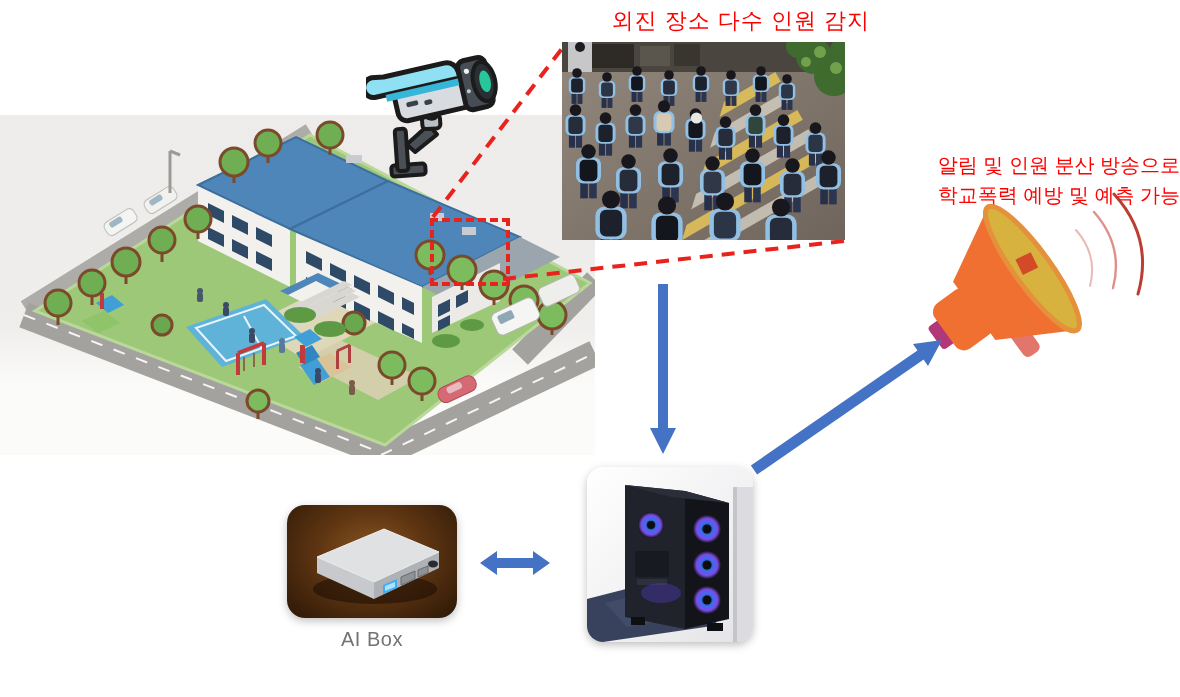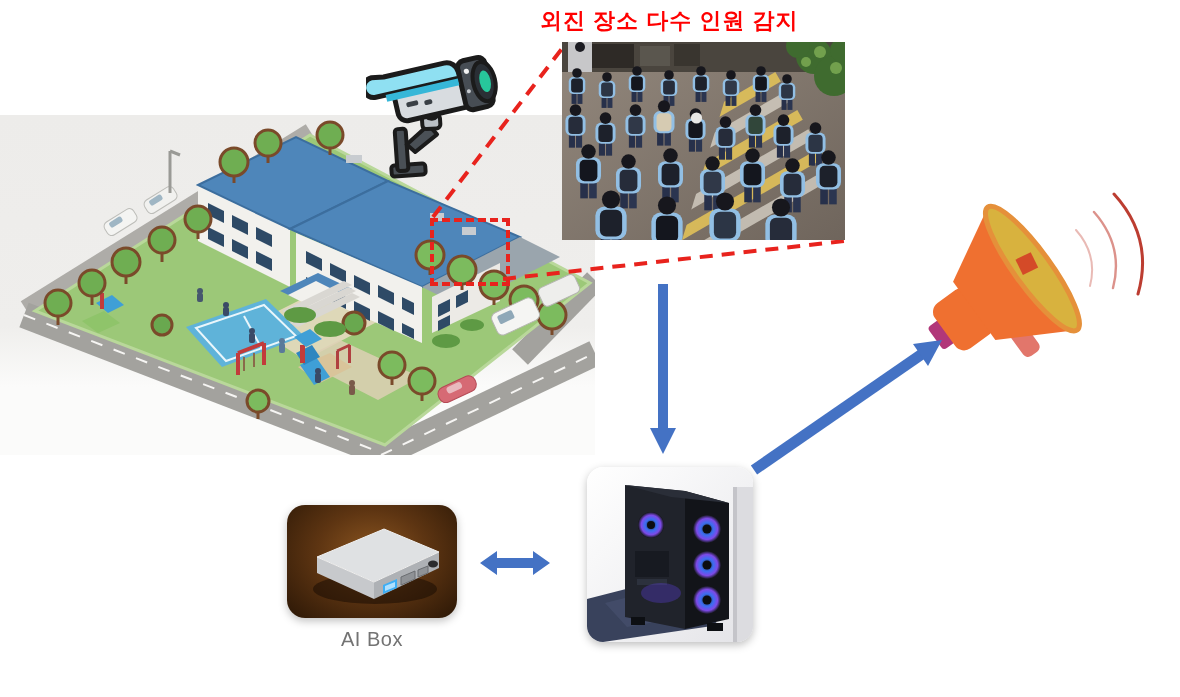--- a/index.html
+++ b/index.html
@@ -1,21 +1,21 @@
 <!DOCTYPE html>
 <html><head>
 <meta charset="utf-8">
 <style>
   html,body{margin:0;padding:0;background:#fff;}
   #canvas{
     position:relative;width:1180px;height:697px;background:#ffffff;overflow:hidden;
     font-family:"Liberation Sans",sans-serif;
   }
   .abs{position:absolute;}
-  .caption{color:#ff0000;font-weight:bold;text-align:left;}
+  .caption{color:#ff0000;font-weight:normal;text-align:right;}
   #caption-top{left:540px;top:6px;width:330px;font-size:22px;letter-spacing:1px;z-index:6;}
   #caption-right{left:858px;top:150px;width:322px;font-size:20px;line-height:1.5;z-index:2;}
   #school{left:0;top:115px;width:595px;height:340px;z-index:1;}
   #overlay{left:0;top:0;width:1180px;height:697px;z-index:3;pointer-events:none;}
   #crowd-photo{left:562px;top:42px;width:283px;height:198px;z-index:4;}
   #camera{left:366px;top:50px;width:152px;height:138px;z-index:5;}
   #zone{left:430px;top:218px;width:72px;height:60px;border:4px dashed #e8231d;z-index:4;}
   #megaphone{left:918px;top:182px;width:240px;height:205px;z-index:2;}
   #arrow-down{left:650px;top:284px;width:26px;height:170px;z-index:2;}
   #arrow-diag{left:744px;top:330px;width:208px;height:148px;z-index:2;}
@@ -345,20 +345,24 @@
         <circle cx="106" cy="27" r="2.6" fill="#f2f2f2" stroke="none"></circle>
         <circle cx="104" cy="47" r="2" fill="#c8ccd0" stroke="none"></circle>
         <path d="M24,14 h62 a12,12 0 0 1 12,12 v6 h-86 a10,10 0 0 1 -10,-10 v0 a10,10 0 0 1 10,-10 z" fill="#8fe0f2" stroke-width="5"></path>
         <rect x="22" y="32" width="74" height="7" fill="#36b7d8" stroke="none"></rect>
         <rect x="40" y="44" width="12" height="5" rx="2" fill="#3a4046" stroke="none"></rect>
         <rect x="58" y="46" width="8" height="5" rx="2" fill="#3a4046" stroke="none"></rect>
       </g>
     </g>
   </svg>
 
+  <div id="caption-right" class="abs caption">
+    <div>알림 및 인원 분산 방송으로</div>
+    <div>학교폭력 예방 및 예측 가능</div>
+  </div>
 
   <svg id="megaphone" class="abs" viewBox="0 0 240 205">
     <g fill="none" stroke-linecap="round">
       <path d="M196,12 q40,44 24,100" stroke="#b83326" stroke-width="3" opacity=".95"></path>
       <path d="M176,30 q30,34 19,76" stroke="#c0392b" stroke-width="2.4" opacity=".55"></path>
       <path d="M158,48 q22,25 14,56" stroke="#c0392b" stroke-width="2" opacity=".35"></path>
     </g>
     <g transform="translate(4,26) rotate(-36 70 90)">
       <rect x="0" y="76" width="17" height="28" rx="4" fill="#b13779"></rect>
       <rect x="62" y="118" width="19" height="42" rx="6" fill="#e2766b"></rect>

